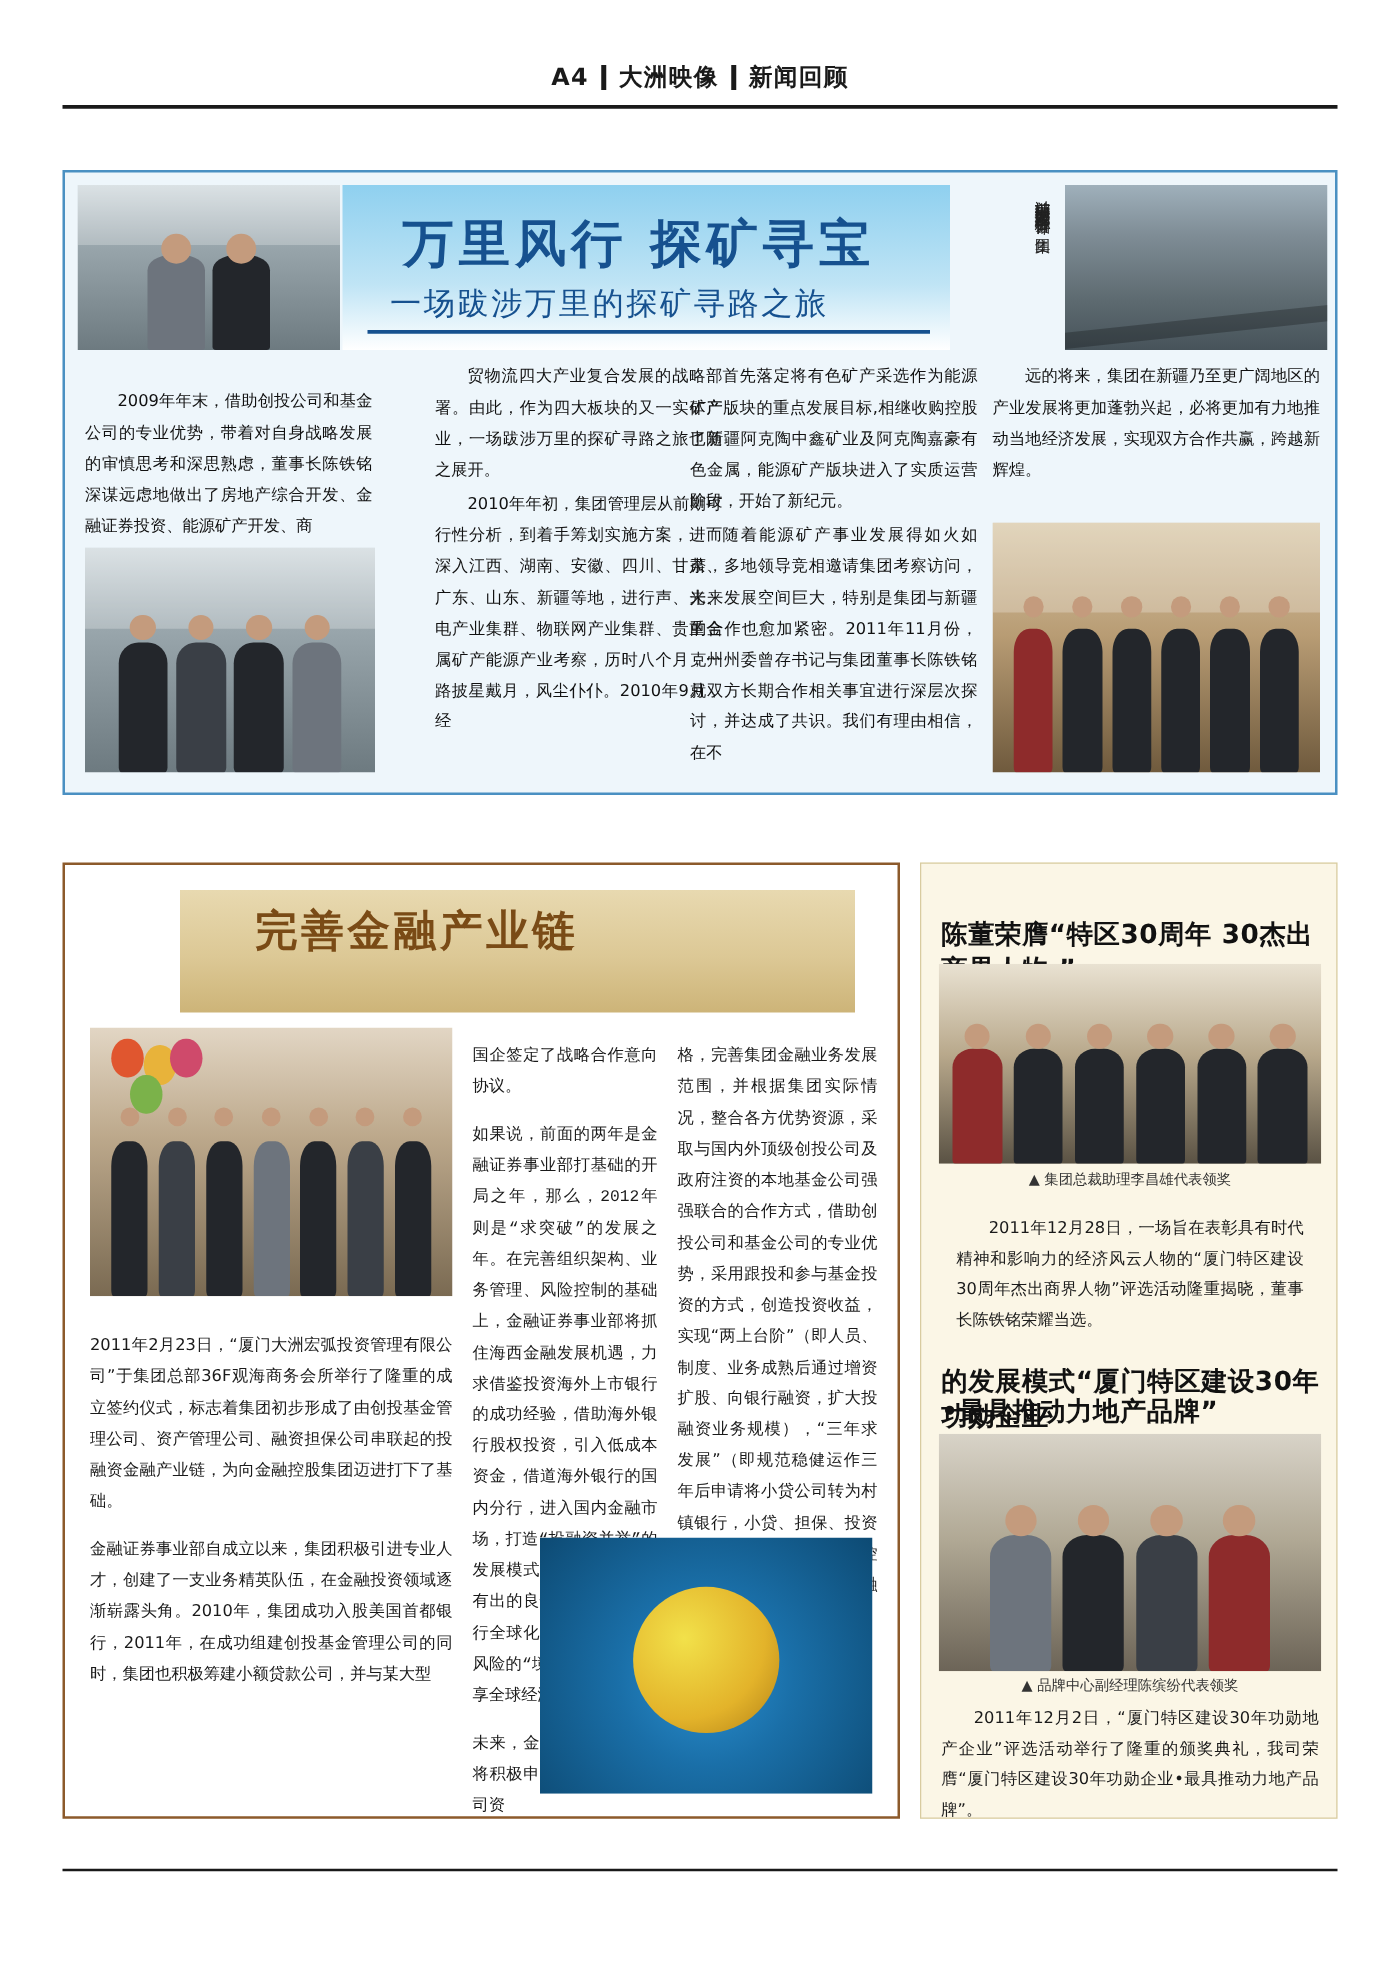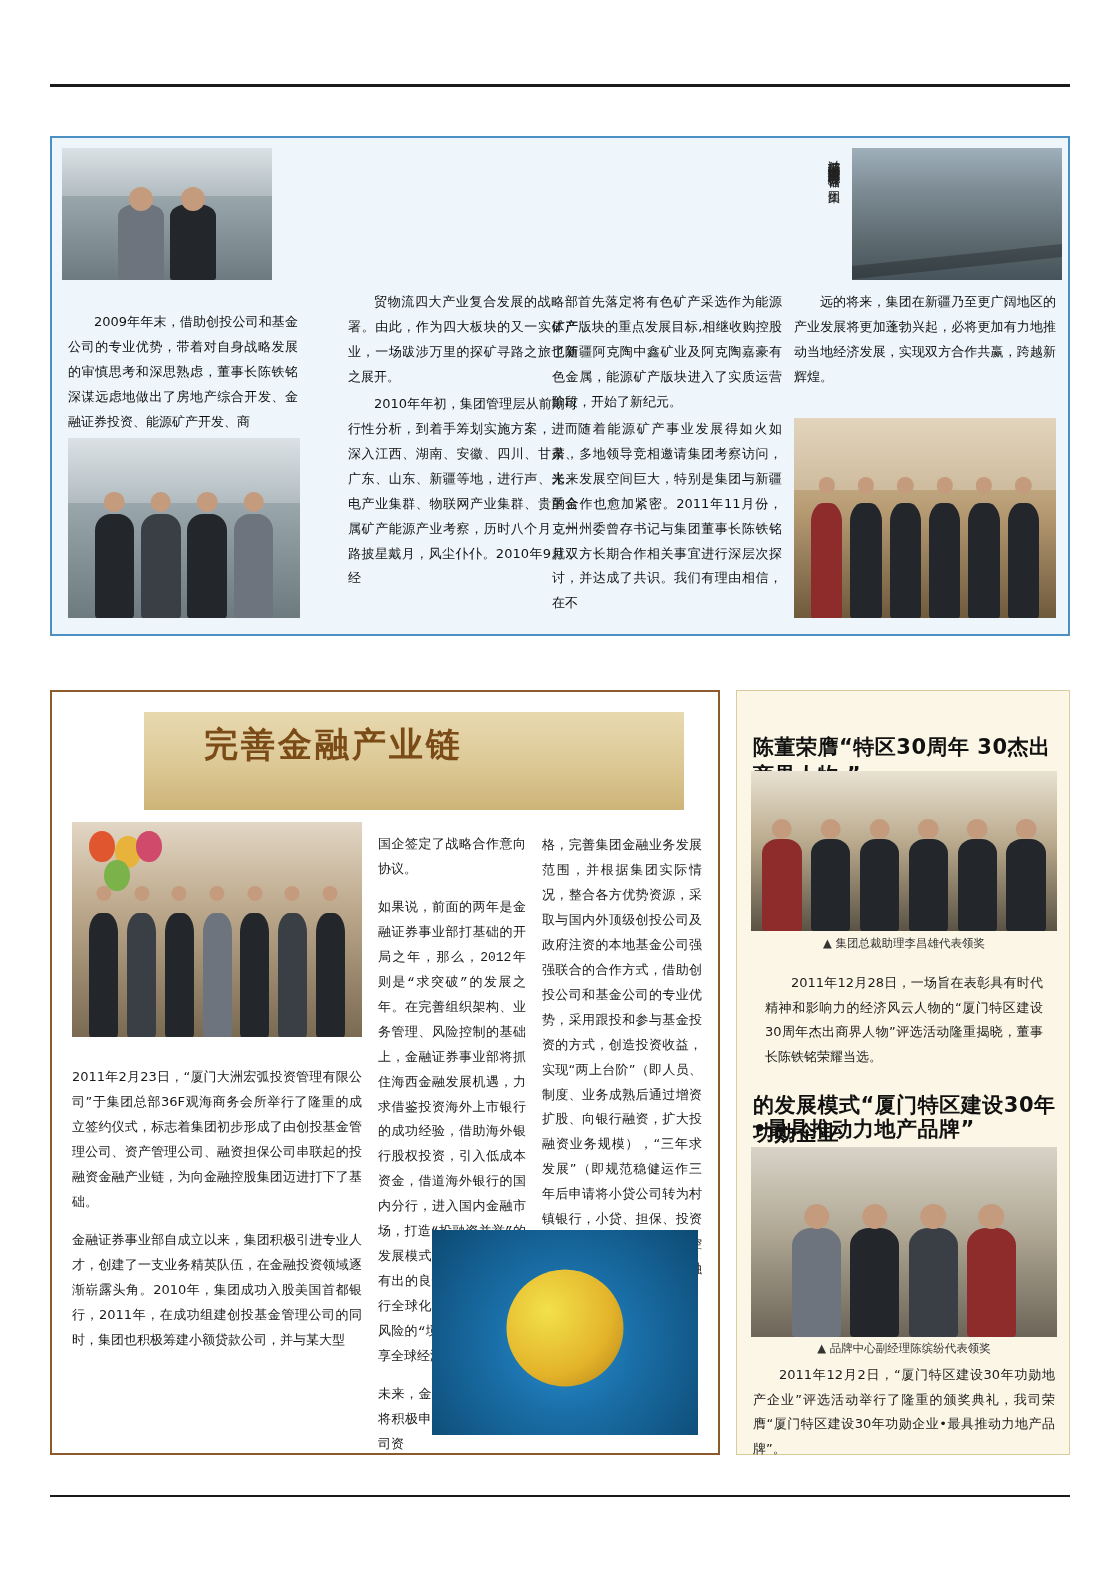--- a/index.html
+++ b/index.html
@@ -131,34 +131,48 @@
   .balloons i:nth-child(1){ left:0; top:0; background:#e0562f; }
   .balloons i:nth-child(2){ left:34%; top:8%; background:#e8b33a; }
   .balloons i:nth-child(3){ left:62%; top:0; background:#cf4a6b; }
   .balloons i:nth-child(4){ left:20%; top:40%; background:#7bb24a; }
 </style>
 </head>
 <body>
 
 <div class="page">
 
+  <div class="masthead">
+    <div class="masthead-inner">
+      <span>A4</span>
+      <span class="mh-bar"></span>
+      <span>大洲映像</span>
+      <span class="mh-bar"></span>
+      <span>新闻回顾</span>
+    </div>
+  </div>
   <div class="rule-top"></div>
 
   <div class="story-top">
 
     <div class="top-photo-a">
       <div class="ph people-snow">
           <div class="sky"></div>
           <div class="figs">
             <div class="fig light" style="width:22%"></div>
             <div class="fig dark" style="width:22%"></div>
           </div>
         </div>
     </div>
 
+    <div class="banner">
+      <div class="banner-title">万里风行 探矿寻宝</div>
+      <div class="banner-sub">一场跋涉万里的探矿寻路之旅</div>
+      <div class="banner-rule"></div>
+    </div>
 
     <div class="top-vtext">过前期缜密的市场调研及综合分析评估，集团</div>
 
     <div class="top-photo-b">
       <div class="ph quarry">
           <div class="road"></div>
         </div>
     </div>
 
     <div class="cols-top">

